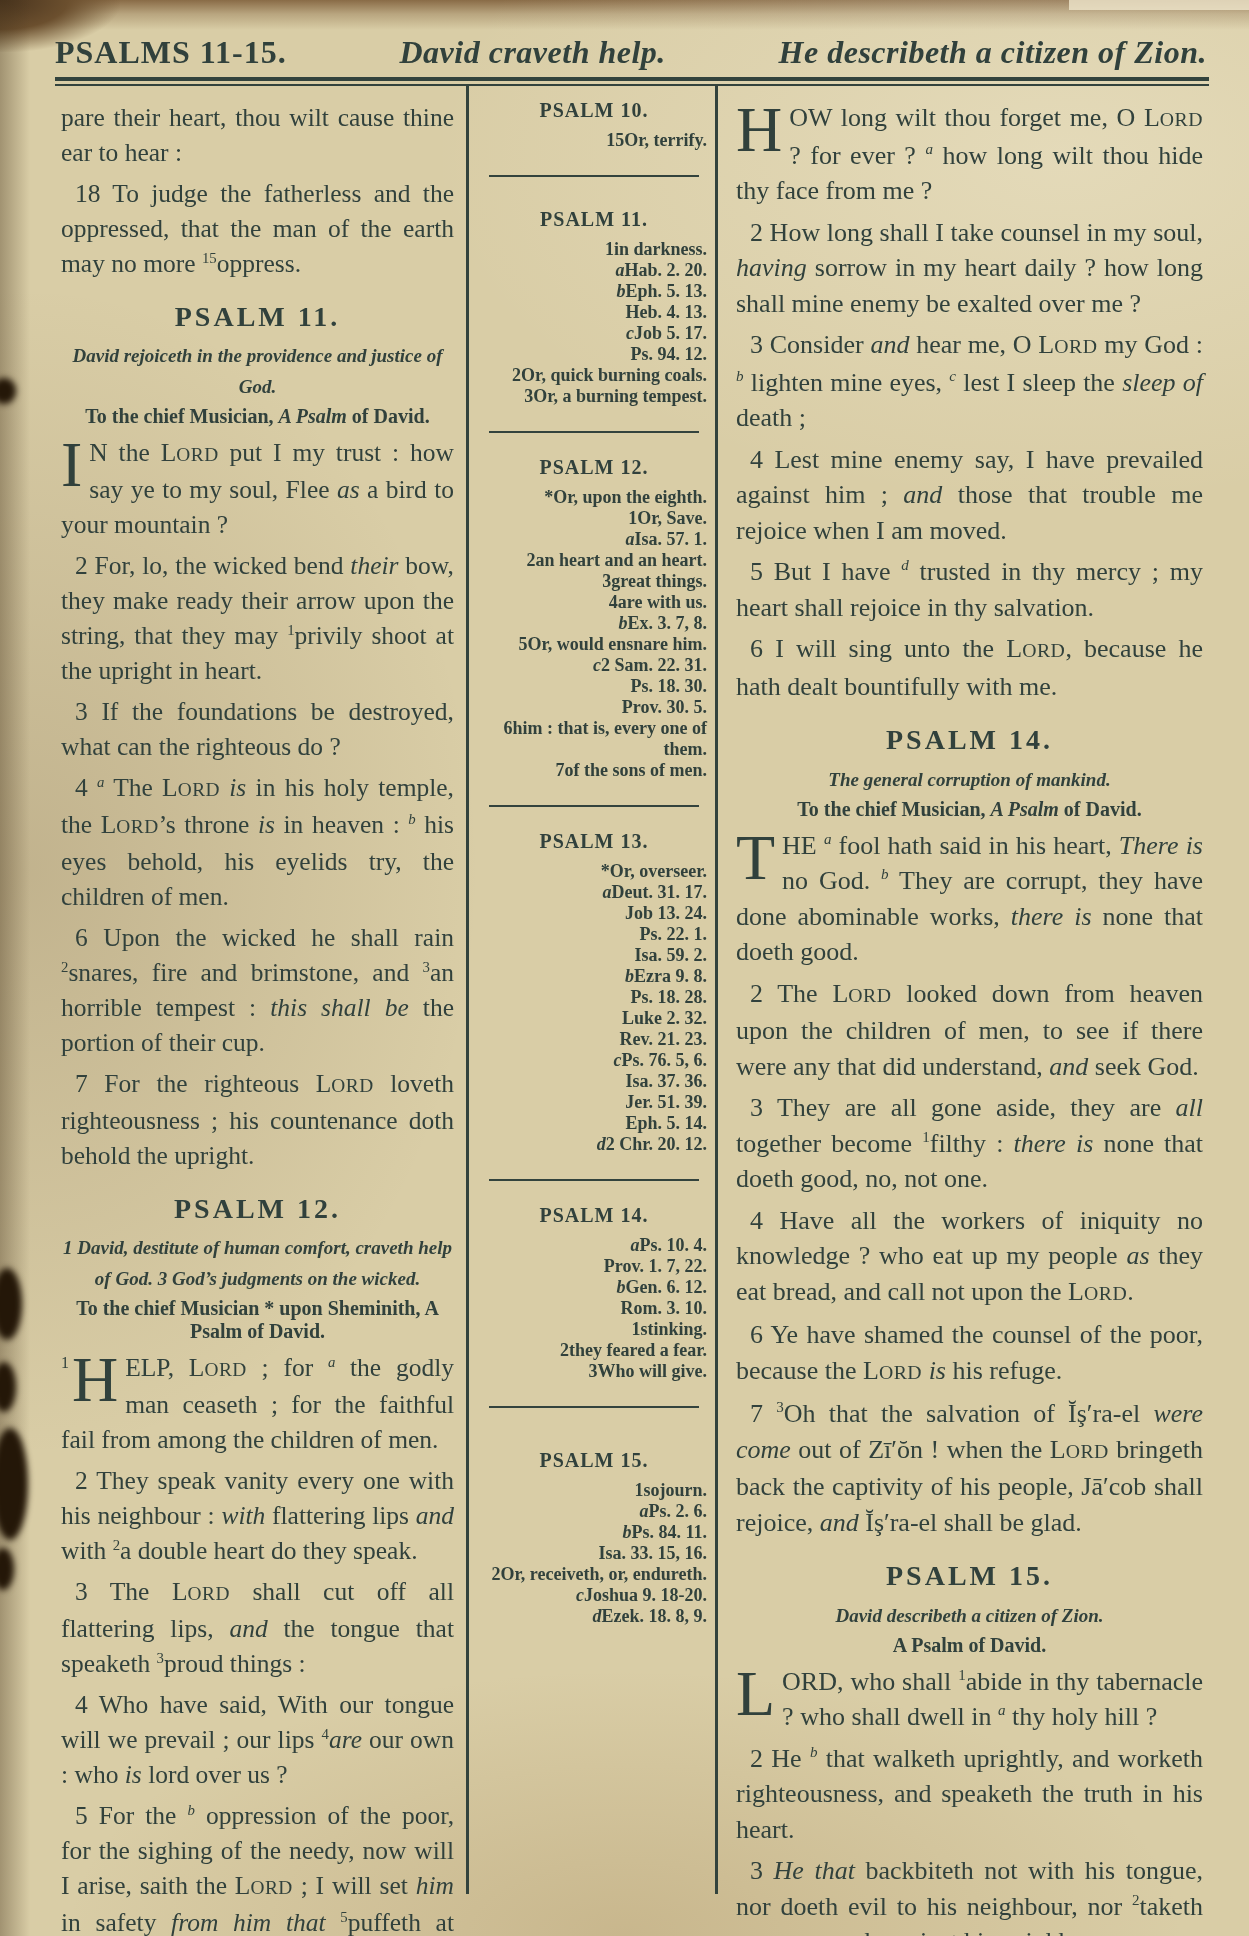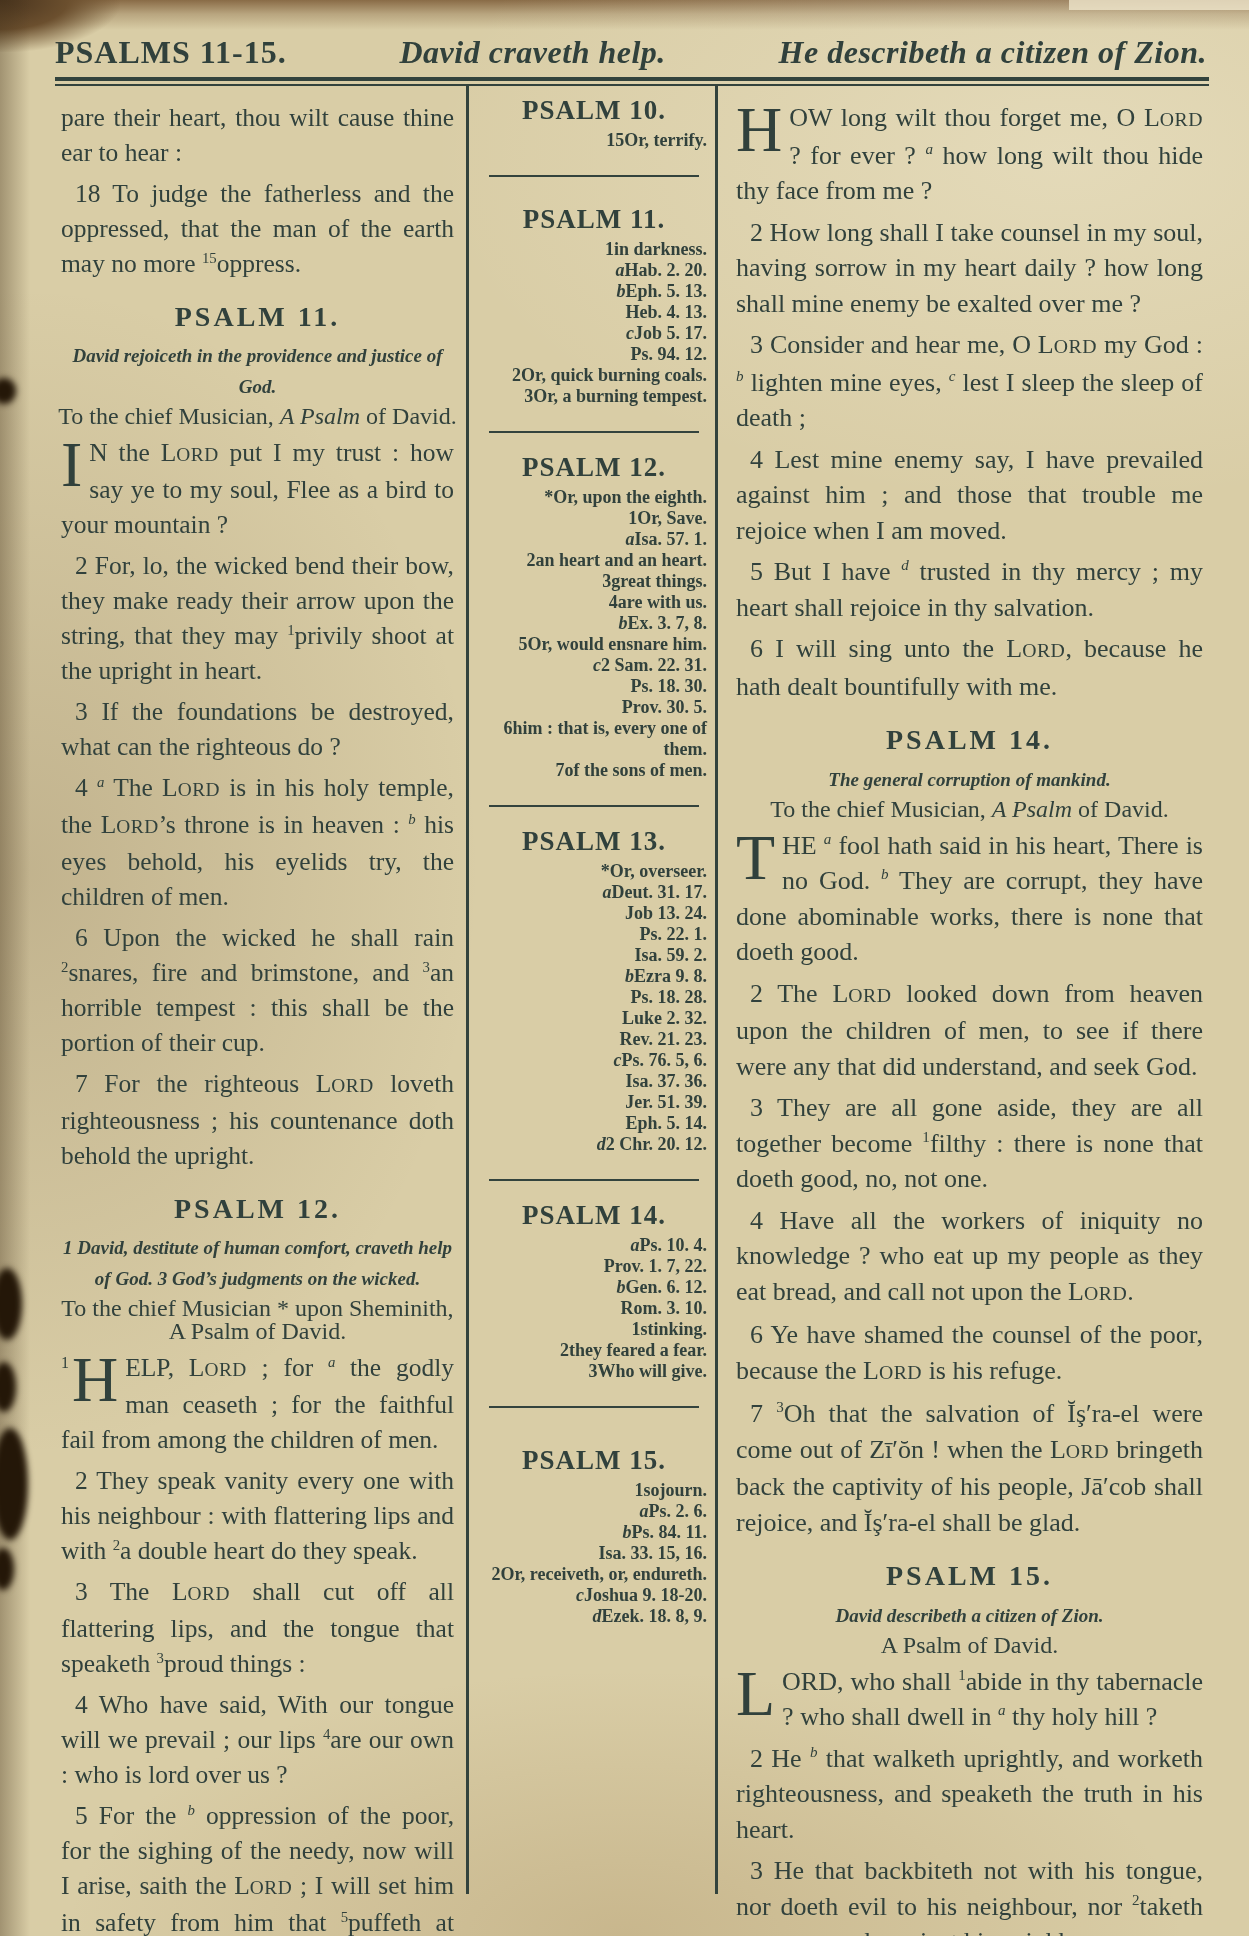--- a/index.html
+++ b/index.html
@@ -47,33 +47,33 @@
   .col-left{font-size:25.5px;line-height:35px;}
   .col-right{font-size:26px;line-height:35.5px;}
   .verse{text-indent:14px;}
   .para{text-indent:0;}
   .dropverse{text-indent:0;}
 
   .psalm-heading{text-align:center;font-size:28px;font-weight:700;letter-spacing:3px;
     margin:18px 0 6px;text-indent:0;}
   .psalm-summary{text-align:center;font-style:italic;font-weight:700;
     font-size:19px;line-height:31px;margin:0 6px 3px;text-indent:0;}
-  .psalm-attrib{text-align:center;font-weight:400;font-size:24px;line-height:23px;
+  .psalm-attrib{text-align:center;font-weight:700;font-size:20px;line-height:23px;
     margin:1px 0 7px;text-indent:0;}
   .psalm-attrib .it{font-style:italic;}
 
-  .it{}
+  .it{font-style:italic;}
   .sup{font-size:58%;vertical-align:super;line-height:0;}
   .ref{font-size:58%;vertical-align:super;line-height:0;font-style:italic;}
   .sc .sc-rest{font-size:76%;letter-spacing:.5px;}
   .dropwrap{float:left;display:flex;align-items:flex-start;margin:3px 7px 0 0;}
   .presup{font-size:16px;line-height:16px;margin:2px 3px 0 0;}
   .dropcap{font-size:64px;line-height:53px;}
 
-  .note-title{text-align:center;font-size:27px;letter-spacing:1px;margin:4px 0 9px;}
+  .note-title{text-align:center;font-size:20px;letter-spacing:1px;margin:4px 0 9px;}
   .note-line{padding-left:1.05em;text-indent:-1.05em;text-align:right;}
   .note-marker{display:inline-block;min-width:.85em;font-style:normal;}
   .note-marker.lt{font-style:italic;}
   .note-rule{border-top:2.5px solid #33433d;margin:24px 8px;}
   .sec-2{margin-top:32px;}
   .sec-3{margin-top:2px;}
   .sec-5{margin-top:6px;}
   .sec-6{margin-top:42px;}
 </style>
 </head>

